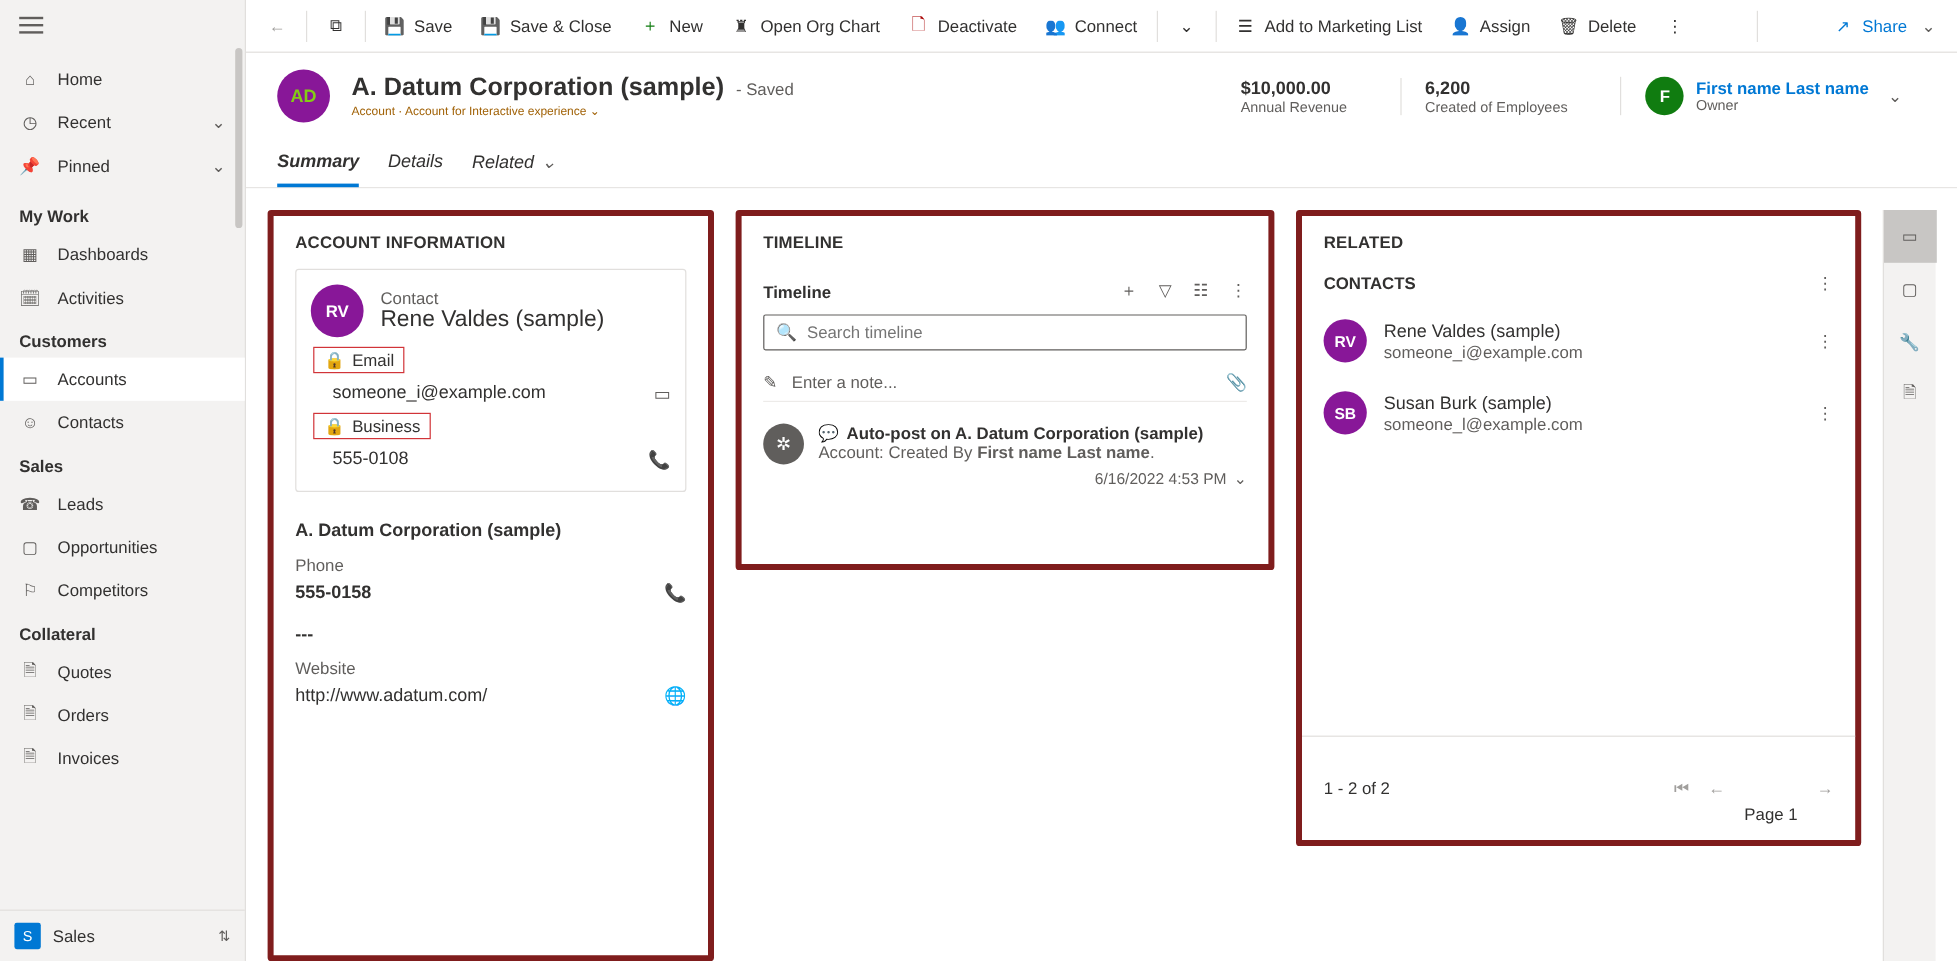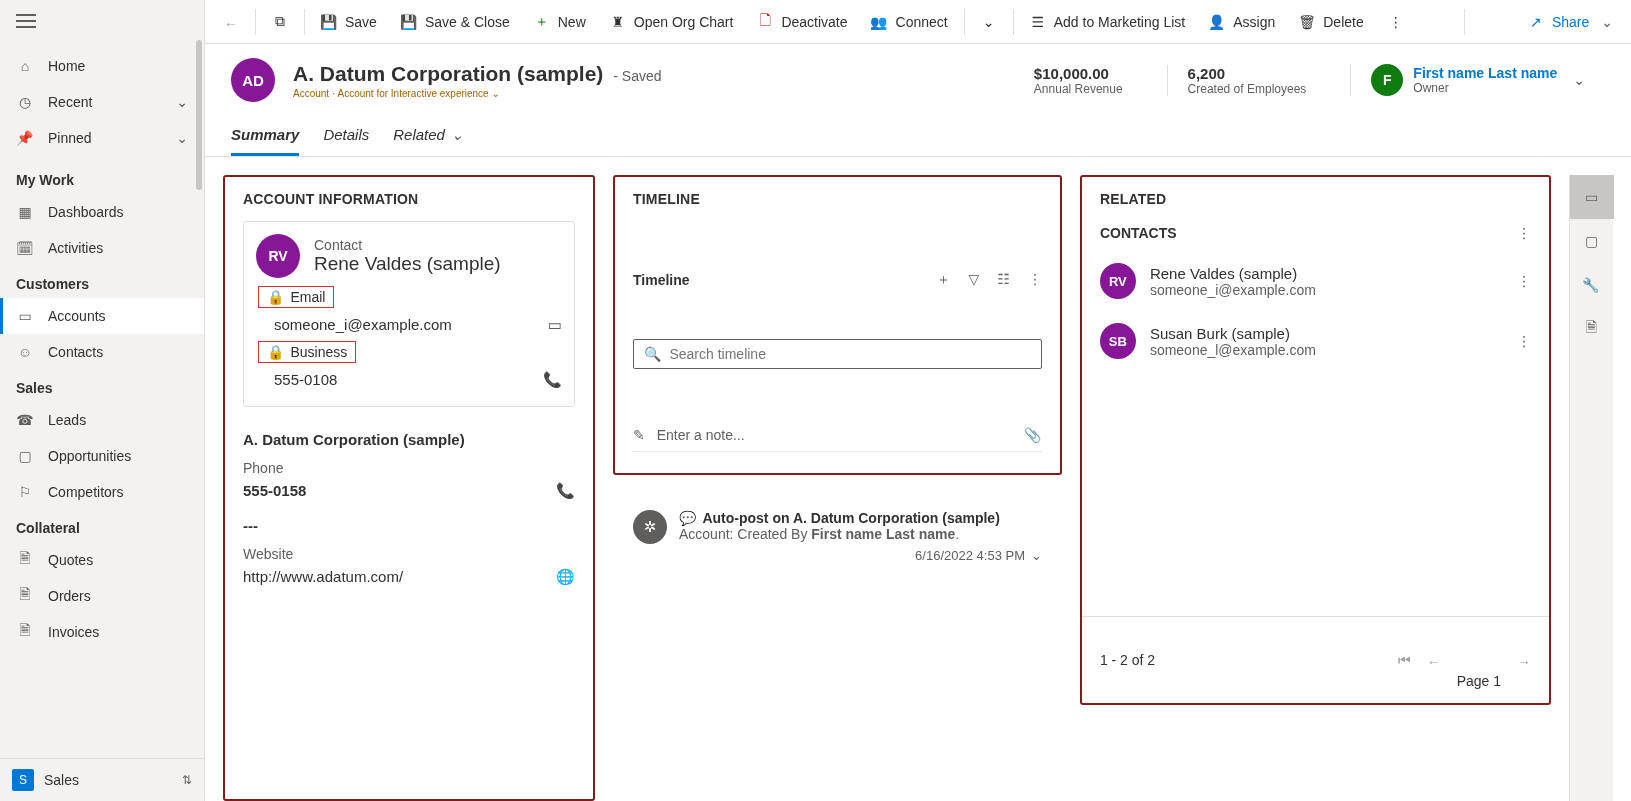--- a/index.html
+++ b/index.html
@@ -26,21 +26,21 @@
 
 .main { flex:1; display:flex; flex-direction:column; }
 .toolbar { display:flex; align-items:center; height:44px; border-bottom:1px solid #e1dfdd; padding: 0 8px; gap:4px; }
 .tb-btn { display:flex; align-items:center; gap:8px; padding:6px 10px; cursor:pointer; font-size:14px; color:#323130; border-radius:2px; }
 .tb-sep { width:1px; height:26px; background:#e1dfdd; margin:0 2px; }
 .tb-ico { width:16px; height:16px; display:flex; align-items:center; justify-content:center; }
 .share { margin-left:auto; color:#0078d4; }
 
 
 .record-hdr { display:flex; align-items:center; padding: 14px 26px 6px; gap:18px; }
-.avatar { width:44px; height:44px; border-radius:50%; background:#881798; color:#ffffff; display:flex; align-items:center; justify-content:center; font-weight:600; font-size:15px; }
+.avatar { width:44px; height:44px; border-radius:50%; background:#881798; color:#84cc16; display:flex; align-items:center; justify-content:center; font-weight:600; font-size:15px; }
 .title-col h1 { font-size:21px; font-weight:600; display:inline; }
 .saved { color:#605e5c; font-size:14px; margin-left:6px; }
 .sub { color:#a16207; font-size:10px; margin-top:2px; }
 .hdr-right { margin-left:auto; display:flex; gap:24px; align-items:center; }
 .stat { border-left:1px solid #e1dfdd; padding: 0 20px; }
 .stat:first-child { border-left:none; padding-left:0; }
 .stat .v { font-weight:600; font-size:15px; }
 .stat .l { font-size:12px; color:#605e5c; }
 .owner { display:flex; align-items:center; gap:10px; }
 .owner .av2 { width:32px; height:32px; border-radius:50%; background:#107c10; color:#fff; display:flex; align-items:center; justify-content:center; font-weight:600; }
@@ -49,24 +49,24 @@
 
 
 .tabs { display:flex; gap:24px; padding: 8px 26px 0; border-bottom:1px solid #e1dfdd; }
 .tab { padding: 10px 0; cursor:pointer; font-size:15px; color:#323130;font-style:italic; }
 .tab.active { border-bottom:3px solid #0078d4; font-weight:600; }
 .tab .sm-chev { margin-left:6px; color:#605e5c; }
 
 
 .body { flex:1; display:flex; gap:18px; padding:18px 18px 0 18px; background:#fff; overflow:hidden; }
 .col { display:flex; flex-direction:column; }
-.card { border:2px solid #7f1d1d; border-radius:3px; background:#fff; }
+.card { border:5px solid #7f1d1d; border-radius:3px; background:#fff; }
 .card-title { font-size:14px; font-weight:600; padding:14px 18px; letter-spacing:0.2px; color:#323130; }
 .col1 { width:372px; }
-.col2 { flex:1; min-width:430px; max-width:500px;gap:40px; }
+.col2 { flex:1; min-width:430px; max-width:500px; }
 .col3 { flex:1.05; }
 
 
 .contact-card { border:1px solid #e1dfdd; border-radius:3px; margin:0 18px 12px; padding:12px; position:relative; }
 .contact-hdr { display:flex; gap:14px; align-items:center; margin-bottom:6px; }
 .av3 { width:44px; height:44px; border-radius:50%; background:#881798; color:#fff; display:flex; align-items:center; justify-content:center; font-weight:600; }
 .contact-name { font-size:19px; color:#323130; }
 .contact-label { font-size:14px; color:#605e5c; }
 .locked { display:inline-flex; align-items:center; gap:6px; border:1px solid #d13438; padding:2px 8px; font-size:14px; color:#323130; margin:2px 0 4px 2px; }
 .val { font-size:15px; padding:4px 0 6px 18px; }

